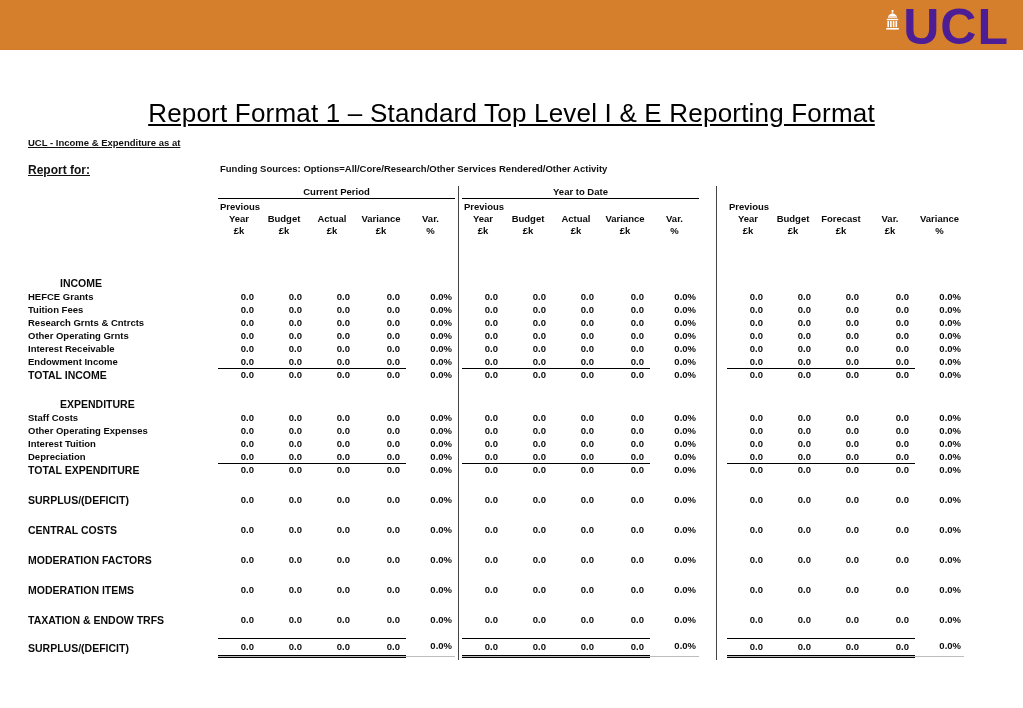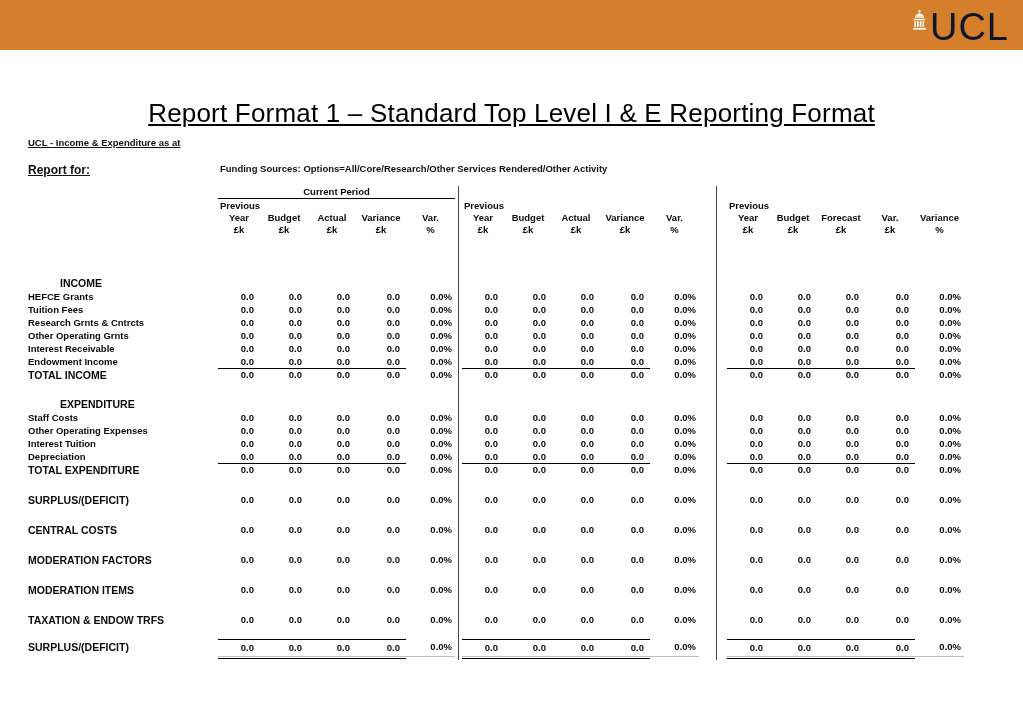--- a/index.html
+++ b/index.html
@@ -6,35 +6,35 @@
   body {
     width:1023px; height:708px; position:relative;
     background:#ffffff; overflow:hidden;
     font-family:"Liberation Sans", sans-serif;
     color:#111;
   }
   
   .topbar { position:absolute; top:0; left:0; width:1023px; height:50px; background:#D57E2B; }
   .logo { position:absolute; right:14px; top:0; height:50px; display:flex; align-items:flex-end; }
   .licon { display:block; margin-right:3px; margin-bottom:15px; }
-  .brand { color:#0f172a; font-weight:normal; font-size:38px; line-height:46px; letter-spacing:1px; }
+  .brand { color:#4c1d95; font-weight:bold; font-size:50px; line-height:46px; letter-spacing:1px; }
 
   
   .title {
     position:absolute; top:98px; left:0; width:100%; text-align:center;
     font-size:26px; color:#000; text-decoration:underline; font-weight:400;
     letter-spacing:0.2px;
   }
   .meta-statement { position:absolute; top:137px; left:28px; font-size:9.5px; font-weight:bold; text-decoration:underline; }
   .meta-reportfor { position:absolute; top:163px; left:28px; font-size:12px; font-weight:bold; text-decoration:underline; }
   .meta-funding  { position:absolute; top:163px; left:220px; font-size:9.5px; font-weight:bold; }
 
   
   .table { position:absolute; top:186px; left:28px; width:936px; font-weight:bold; font-size:9.5px; color:#0a0a0a; }
-  .ghead-row, .chead-row, .trow { display:flex; align-items:flex-start; }
+  .ghead-row, .chead-row, .trow { display:flex; align-items:center; }
   .lspacer, .rlabel { width:190px; flex:none; }
 
   .glabel { width:237px; flex:none; text-align:center; height:12px; line-height:11px;
             border-bottom:1px solid #000; }
   .glabel.g0, .hgrp.g0, .grp.g0 { margin-right:7px; }
   .glabel.g1, .hgrp.g1, .grp.g1 { margin-right:28px; }
 
   .chead-row { height:37px; margin-top:1px; }
   .hgrp { display:flex; flex:none; width:237px; }
   .hc { flex:none; text-align:center; }
@@ -90,20 +90,21 @@
 
 <div class="title">Report Format 1 – Standard Top Level I &amp; E Reporting Format</div>
 <div class="meta-statement">UCL - Income &amp; Expenditure as at</div>
 <div class="meta-reportfor">Report for:</div>
 <div class="meta-funding">Funding Sources: Options=All/Core/Research/Other Services Rendered/Other Activity</div>
 
 <div class="table">
   <div class="ghead-row">
       <div class="lspacer"></div>
       <div class="glabel g0">Current Period</div>
+      <div class="glabel g1">Year to Date</div>
     </div>
   <div class="chead-row">
       <div class="lspacer"></div>
       <div class="hgrp g0">
         <div class="hc hc0">
           <div class="hl1">Previous</div>
           <div class="hl2">Year</div>
           <div class="hl3">£k</div>
         </div>
         <div class="hc hc1">

